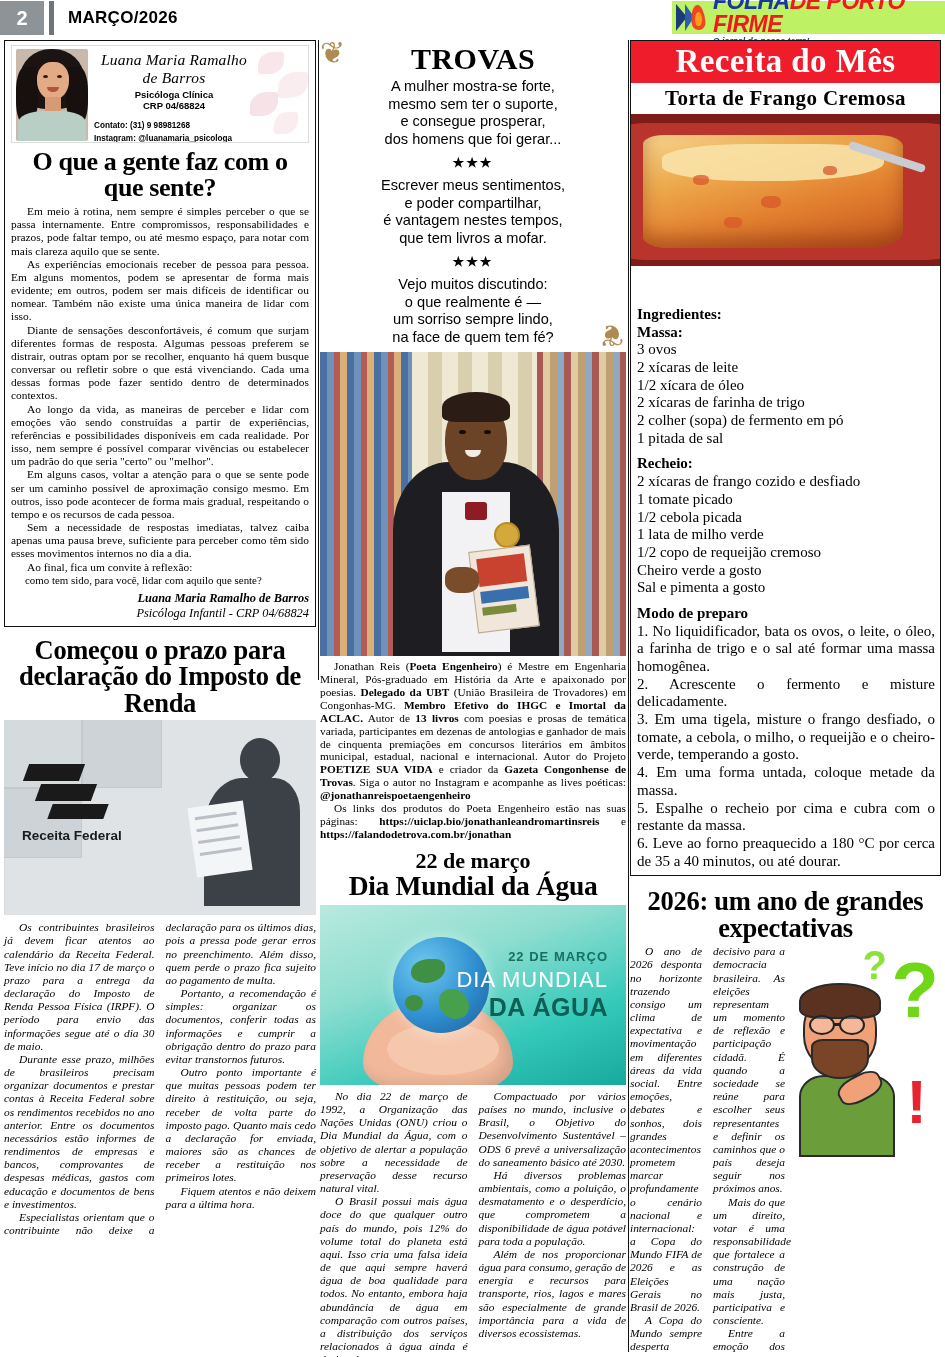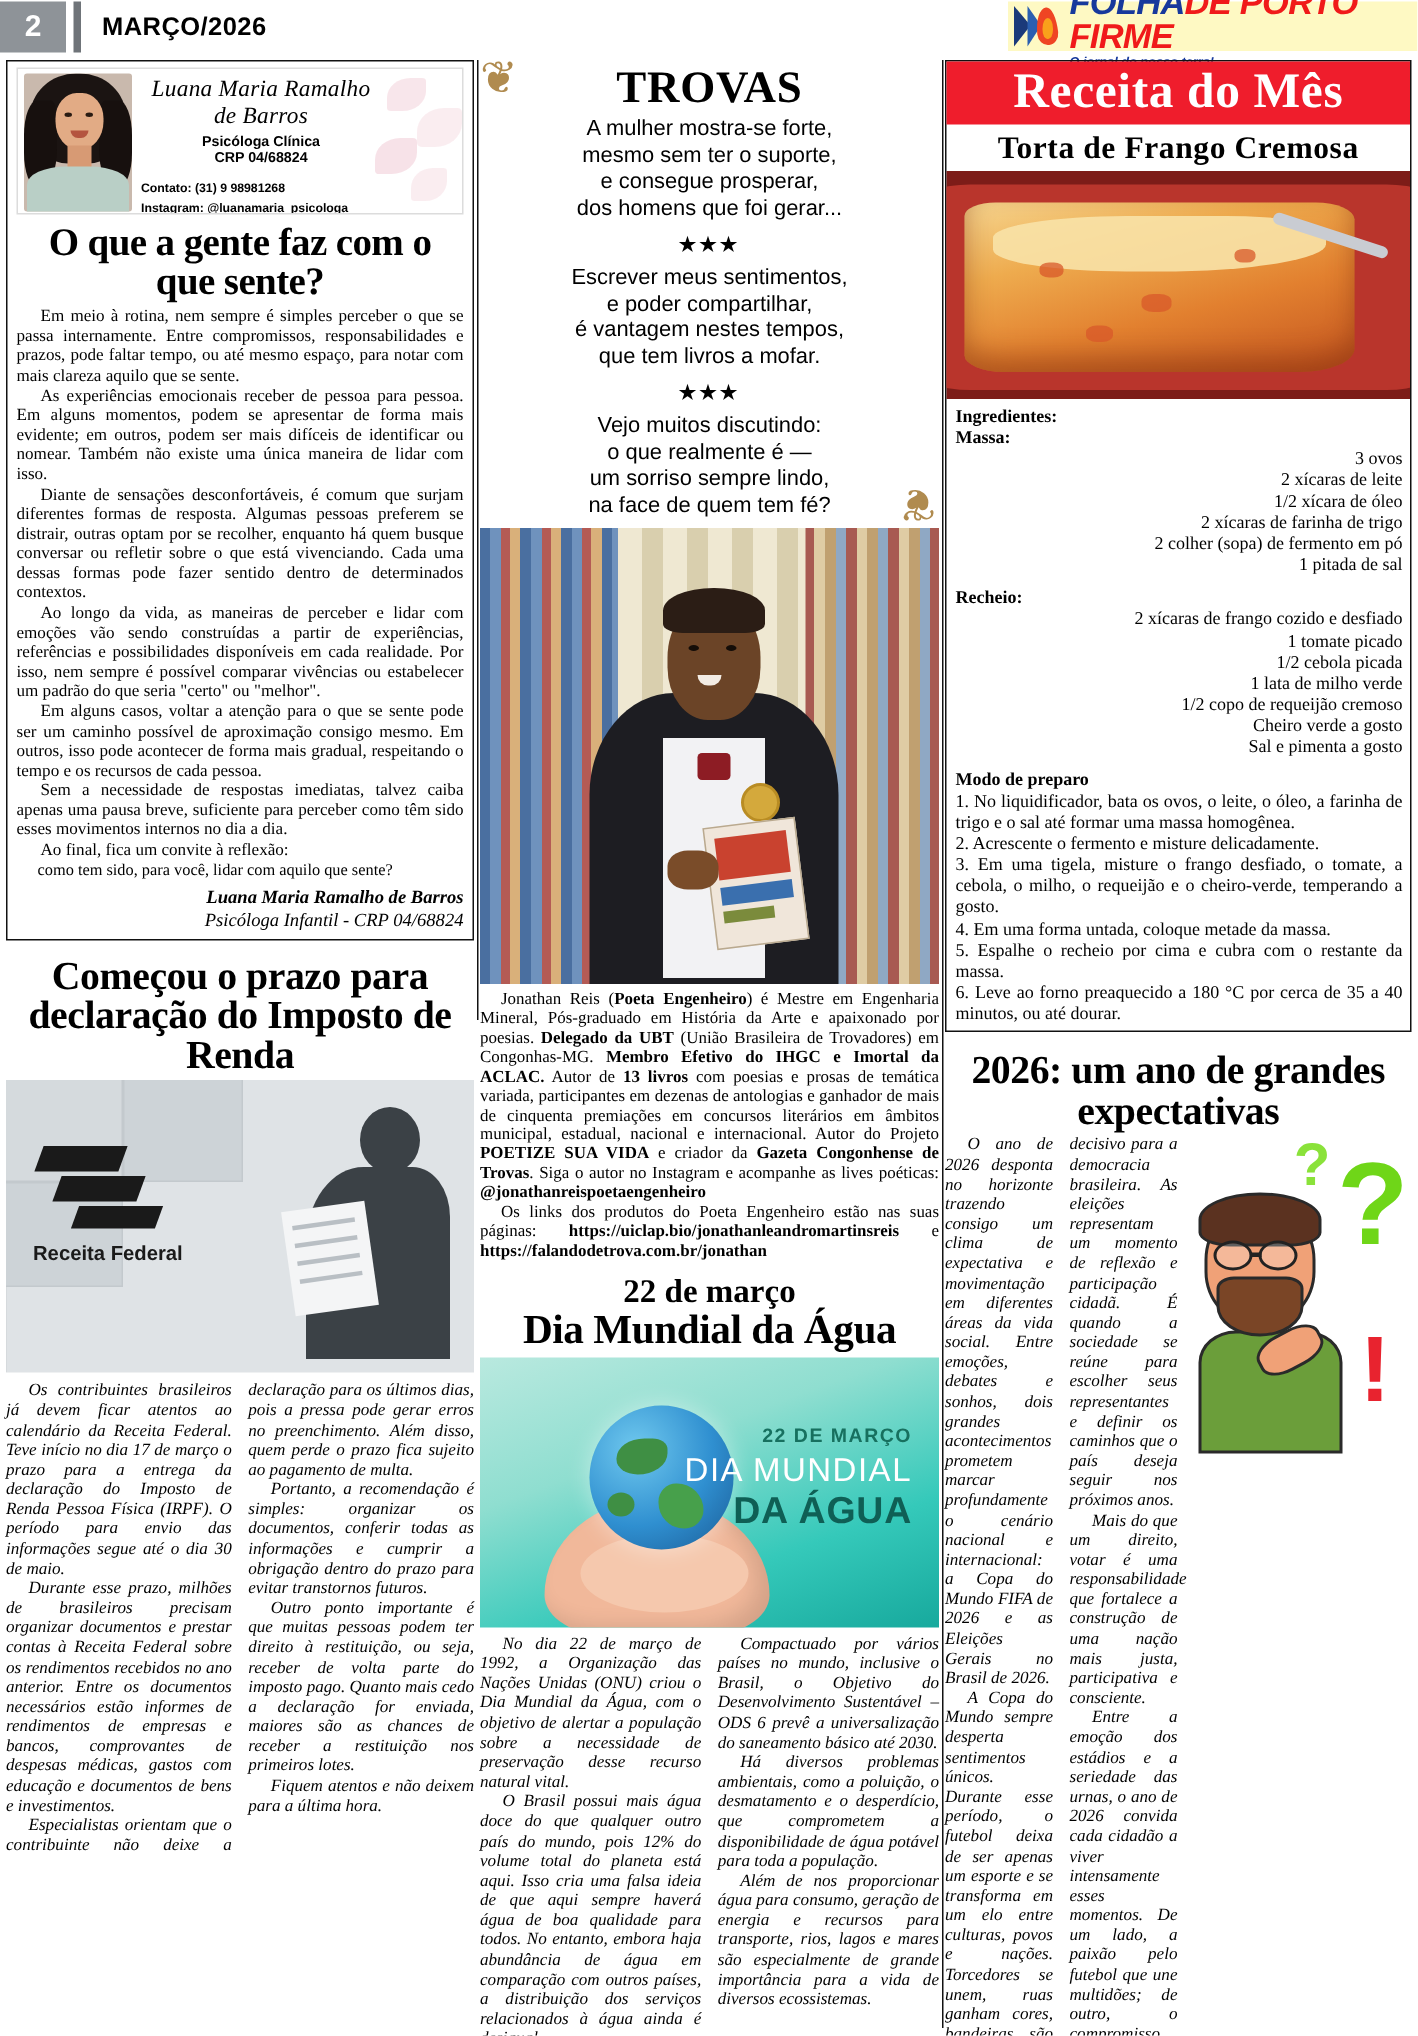--- a/index.html
+++ b/index.html
@@ -5,21 +5,21 @@
   html,body{margin:0;padding:0;background:#fff;}
   body{width:945px;height:1357px;font-family:"Liberation Serif",serif;color:#000;overflow:hidden;position:relative;}
   *{box-sizing:border-box;}
 
   
   .masthead{position:absolute;left:0;top:0;width:945px;height:36px;display:flex;align-items:center;}
   .page-num-box{width:44px;height:34px;background:#8e9398;display:flex;align-items:center;justify-content:center;
       color:#fff;font-family:"Liberation Sans",sans-serif;font-weight:bold;font-size:20px;}
   .page-num-bar{width:5px;height:34px;background:#6f7479;margin-left:5px;}
   .masthead-date{margin-left:14px;font-family:"Liberation Sans",sans-serif;font-weight:bold;font-size:17px;letter-spacing:0.3px;}
-  .logo-box{position:absolute;right:0;top:1px;width:273px;height:33px;background:#fef9c3;
+  .logo-box{position:absolute;right:0;top:1px;width:273px;height:33px;background:#bef264;
       display:flex;align-items:center;padding-left:4px;}
   .logo-flame{width:34px;height:29px;position:relative;flex:0 0 auto;}
   .logo-flame .v1{position:absolute;left:0;top:1px;width:0;height:0;border-left:11px solid #1b3a7a;border-top:13px solid transparent;border-bottom:14px solid transparent;}
   .logo-flame .v2{position:absolute;left:9px;top:1px;width:0;height:0;border-left:9px solid #2a5fb0;border-top:13px solid transparent;border-bottom:14px solid transparent;}
   .logo-flame .fl{position:absolute;left:15px;top:2px;width:14px;height:25px;background:#ef4523;
       border-radius:55% 45% 50% 50% / 70% 70% 32% 32%;transform:rotate(-6deg);}
   .logo-flame .fl2{position:absolute;left:19px;top:9px;width:7px;height:14px;background:#f9a01b;border-radius:50% 50% 45% 45%;}
   .logo-words{margin-left:3px;line-height:1;}
   .logo-main{font-family:"Liberation Sans",sans-serif;font-weight:bold;font-size:23px;font-style:italic;letter-spacing:-0.5px;}
   .logo-main .blue{color:#17399c;}
@@ -125,23 +125,23 @@
   .recipe-sub{font-family:"Liberation Serif",serif;font-weight:bold;font-size:21px;text-align:center;
       padding:3px 0 3px 0;letter-spacing:.4px;}
   .recipe-photo{position:relative;width:100%;height:152px;overflow:hidden;background:#7d1c18;}
   .rp-plate{position:absolute;left:-6%;top:6%;width:112%;height:90%;background:#b9352c;border-radius:10%;}
   .rp-pie{position:absolute;left:4%;top:14%;width:84%;height:74%;
       background:linear-gradient(165deg,#f6d58f 0%,#eeab4e 30%,#e2802f 62%,#c3541f 100%);
       border-radius:8% 10% 14% 10%;box-shadow:inset 0 -10px 18px rgba(120,40,10,.45);}
   .rp-crumb{position:absolute;border-radius:40%;background:#d8582a;opacity:.75;}
   .rp-cheese{position:absolute;left:10%;top:20%;width:72%;height:24%;background:#f8e2a7;border-radius:40% 30% 50% 40%;opacity:.9;}
   .rp-fork{position:absolute;right:4%;top:26%;width:26%;height:8px;background:#c9ccd2;border-radius:4px;transform:rotate(18deg);}
-  .recipe-body{padding:4px 5px 5px 6px;font-family:"Liberation Serif",serif;font-size:12px;line-height:1.18;}
+  .recipe-body{padding:4px 5px 5px 6px;font-family:"Liberation Serif",serif;font-size:15px;line-height:1.18;margin-top:36px;}
   .recipe-body .hd{font-weight:bold;}
-  .recipe-body .li{white-space:nowrap;overflow:hidden;text-align:right;}
+  .recipe-body .li{white-space:nowrap;overflow:hidden;}
   .recipe-body .gap{height:8px;}
   .prep-step{text-align:justify;margin:0;}
 
   
   .rf-photo{position:relative;width:100%;height:195px;margin-top:4px;background:#dfe3e6;overflow:hidden;}
   .rf-tile{position:absolute;background:#d5dadd;border:1px solid #c3c9cd;}
   .rf-logo-sq{position:absolute;left:22px;top:38px;width:92px;height:62px;}
   .rf-logo-sq .b1{position:absolute;left:0;top:6px;width:56px;height:17px;background:#1a1a1a;transform:skewX(-20deg);}
   .rf-logo-sq .b2{position:absolute;left:12px;top:26px;width:56px;height:17px;background:#1a1a1a;transform:skewX(-20deg);}
   .rf-logo-sq .b3{position:absolute;left:24px;top:46px;width:56px;height:15px;background:#1a1a1a;transform:skewX(-20deg);}

